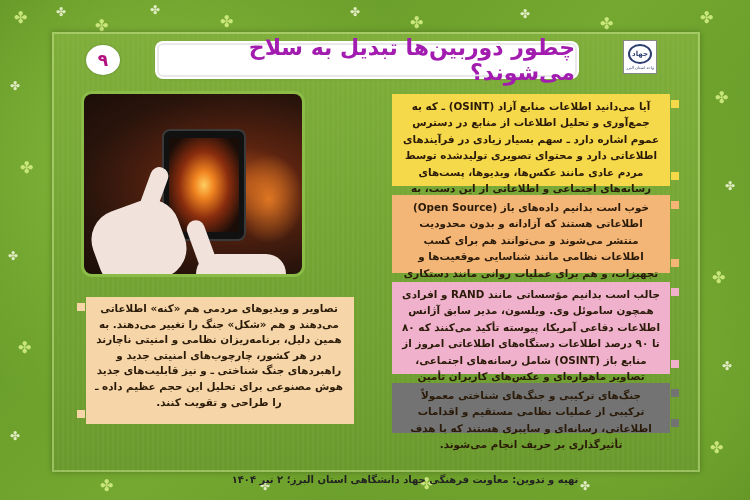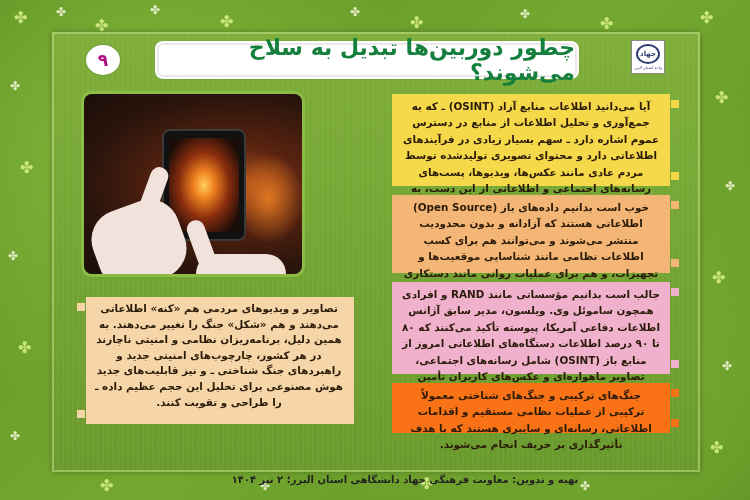--- a/index.html
+++ b/index.html
@@ -31,26 +31,26 @@
       display: flex; align-items: center; justify-content: center;
       color: #b1127f; font-weight: bold; font-size: 17px;
       box-shadow: 0 0 2px rgba(0,0,0,.3);
     }
     .title {
       position: absolute; left: 157px; top: 43px; width: 420px; height: 34px;
       background: #fff; border-radius: 6px;
       border: 2px solid #e9e9e9;
       box-shadow: 0 0 0 2px #fff, 0 1px 3px rgba(0,0,0,.3);
       display: flex; align-items: center; justify-content: center;
-      color: #15803d; font-weight: bold; font-size: 22px; direction: rtl;
+      color: #a21caf; font-weight: bold; font-size: 22px; direction: rtl;
     }
     .logo {
       position: absolute; left: 623px; top: 40px; width: 34px; height: 34px;
       background: #fff; border: 1px solid #888;
-      display: flex; flex-direction: column; align-items: center; justify-content: center; margin-left: 8px;
+      display: flex; flex-direction: column; align-items: center; justify-content: center;
     }
     .logo .ring {
       width: 24px; height: 20px; border-radius: 50%;
       border: 2px solid #2b3d70; display: flex; align-items: center; justify-content: center;
       font-size: 7px; font-weight: bold; color: #2b3d70;
     }
     .logo .sub { font-size: 4px; color: #2b3d70; margin-top: 1px; }
     .photo {
       position: absolute; left: 84px; top: 94px; width: 218px; height: 180px;
       border-radius: 8px; overflow: hidden;
@@ -78,21 +78,21 @@
       padding: 4px 10px;
     }
     .box::before, .box::after {
       content: ""; position: absolute; width: 8px; height: 8px; background: inherit;
     }
     .box::before { right: -9px; top: 6px; }
     .box::after { right: -9px; bottom: 6px; }
     .b1 { left: 392px; top: 94px; width: 278px; height: 92px; background: #f6d84b; }
     .b2 { left: 392px; top: 195px; width: 278px; height: 78px; background: #f4b677; }
     .b3 { left: 392px; top: 282px; width: 278px; height: 92px; background: #f0b1cc; }
-    .b4 { left: 392px; top: 383px; width: 278px; height: 50px; background: #f97316; }
+    .b4 { left: 392px; top: 383px; width: 278px; height: 50px; background: #737373; }
     .b5 { left: 86px; top: 297px; width: 268px; height: 127px; background: #f6d6a8; line-height: 15.6px; padding-left: 8px; }
     .b5::before, .b5::after { left: -9px; right: auto; }
     .footer {
       position: absolute; left: 190px; top: 440px; width: 430px; height: 20px;
       direction: rtl; text-align: center; font-size: 10px; font-weight: bold; color: #222;
       line-height: 20px;
       margin-top: 30px;
     }
   </style>
 </head>

